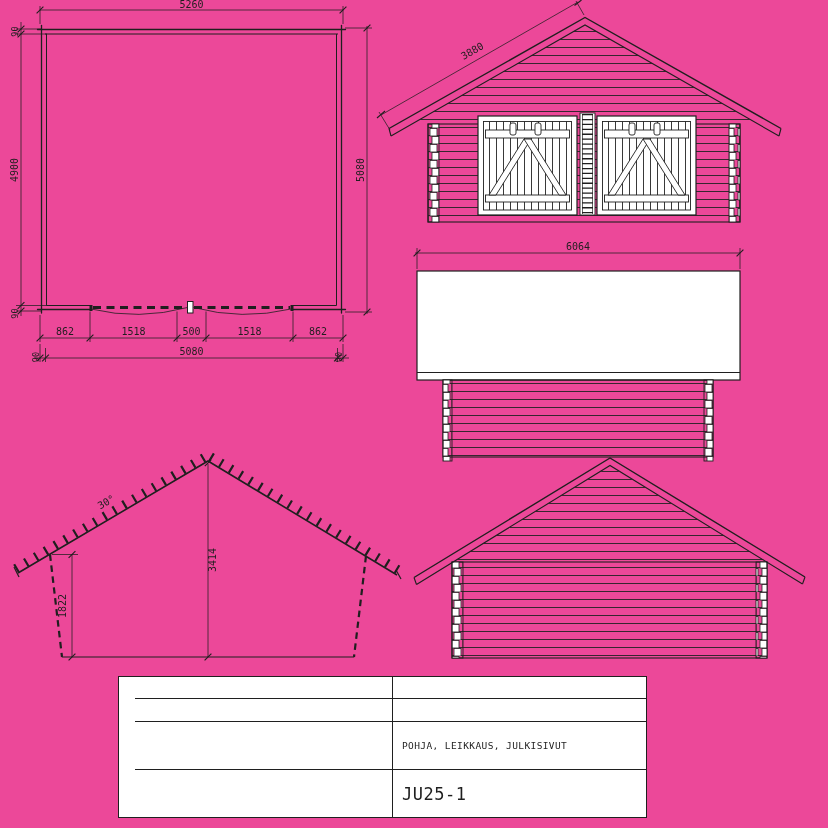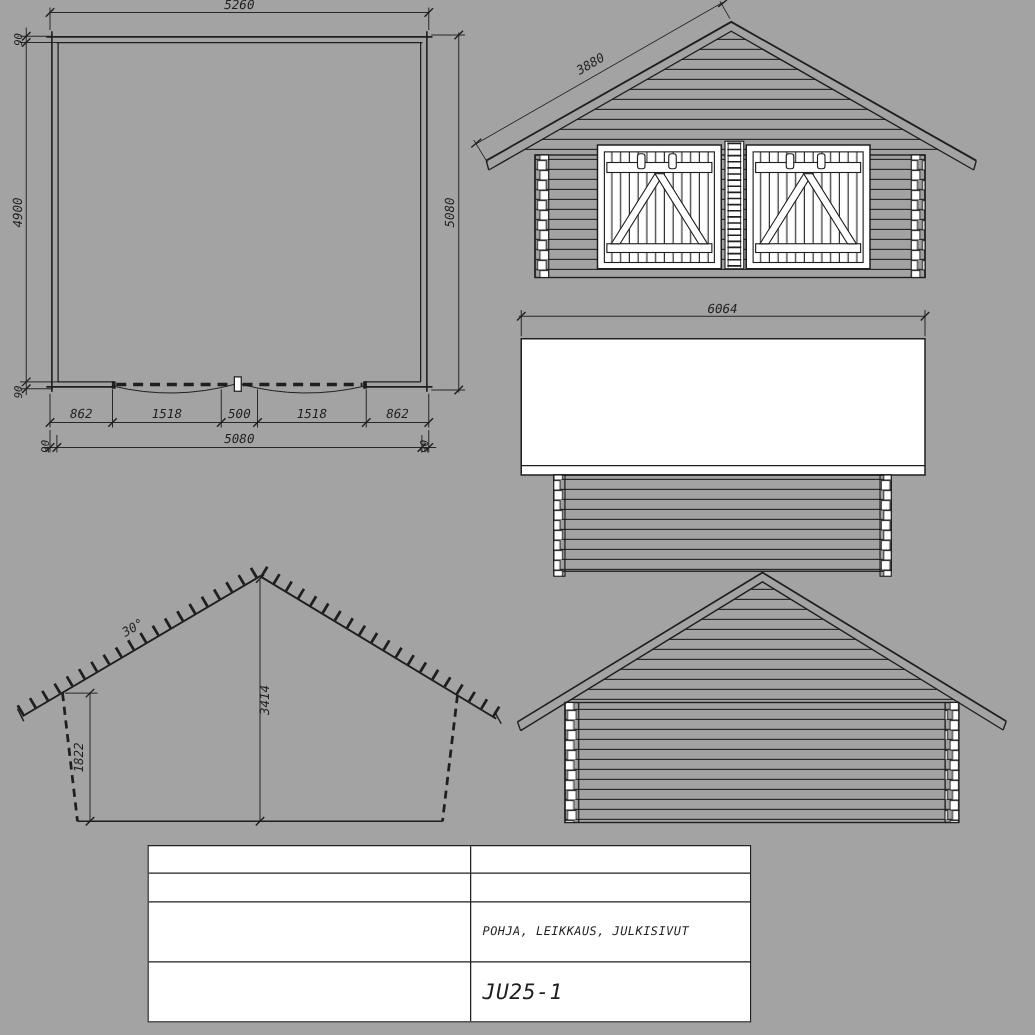--- a/index.html
+++ b/index.html
@@ -1,24 +1,24 @@
 <!DOCTYPE html>
 <html><head>
 <meta charset="utf-8">
 <style>
   html,body{margin:0;padding:0;background:#ffffff;}
-  .sheet{position:relative;width:828px;height:828px;background:#a3a3a3;overflow:hidden;
-         font-family:"DejaVu Sans Mono","Liberation Mono",monospace;color:#1f1f1f;font-style:italic;}
+  .sheet{position:relative;width:828px;height:828px;background:#ec4899;overflow:hidden;
+         font-family:"DejaVu Sans Mono","Liberation Mono",monospace;color:#1f1f1f;}
   svg{position:absolute;left:0;top:0;}
   svg .ln{stroke:#1f1f1f;fill:none;}
   svg text.dim{font-family:"DejaVu Sans Mono","Liberation Mono",monospace;font-size:10px;fill:#1f1f1f;stroke:none;}
   svg text.dim-sm{font-size:8.5px;}
-  .titleblock{position:absolute;left:118px;top:676px;width:483px;height:142px;
+  .titleblock{position:absolute;left:118px;top:676px;width:529px;height:142px;
       border:1.6px solid #1f1f1f;display:grid;grid-template-columns:257px 1fr;
-      grid-template-rows:21px 23px 48px 1fr;background:#fff;box-sizing:border-box;}
+      grid-template-rows:21px 23px 48px 1fr;background:#fff;box-sizing:border-box;padding-left:16px;}
   .tb-cell{border-left:1.3px solid #1f1f1f;border-top:1.3px solid #1f1f1f;
       display:flex;align-items:center;padding-left:9px;box-sizing:border-box;overflow:hidden;}
   .tb-cell.c1{border-left:none;}
   .tb-cell.r1{border-top:none;}
   .tb-desc{font-size:9.5px;letter-spacing:0.4px;font-weight:500;}
   .tb-code{font-size:17px;letter-spacing:0.5px;}
 </style>
 </head>
 <body>
 

